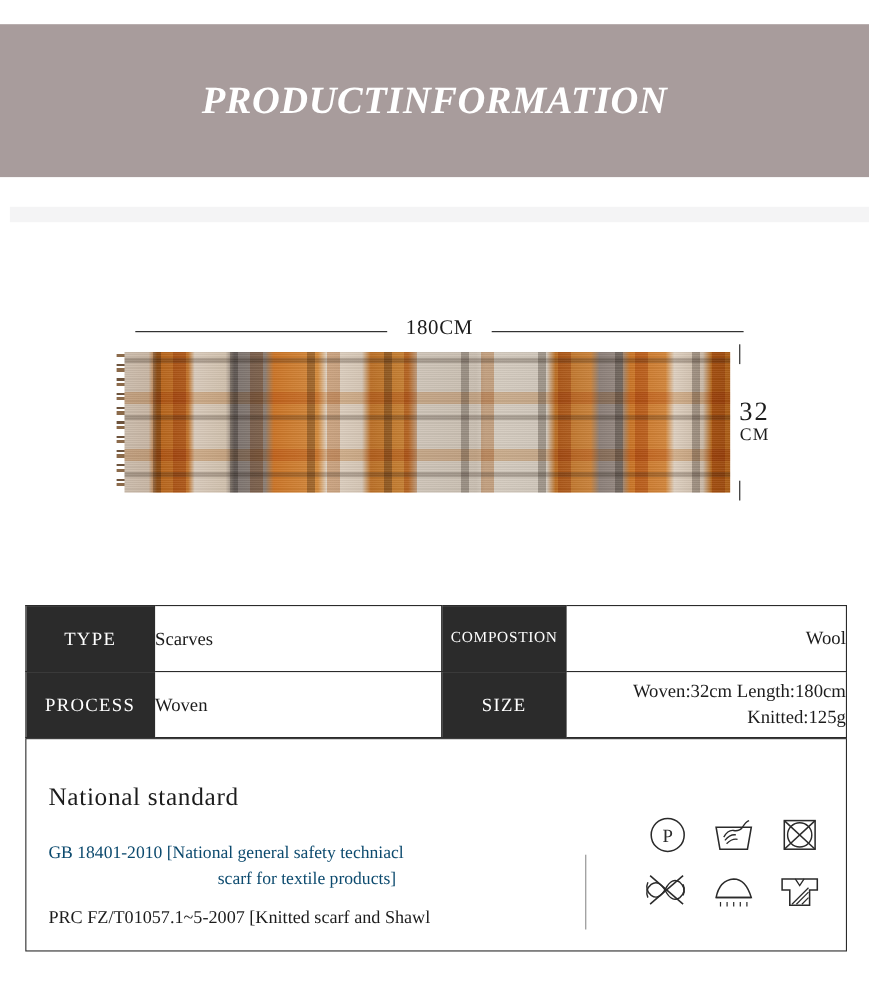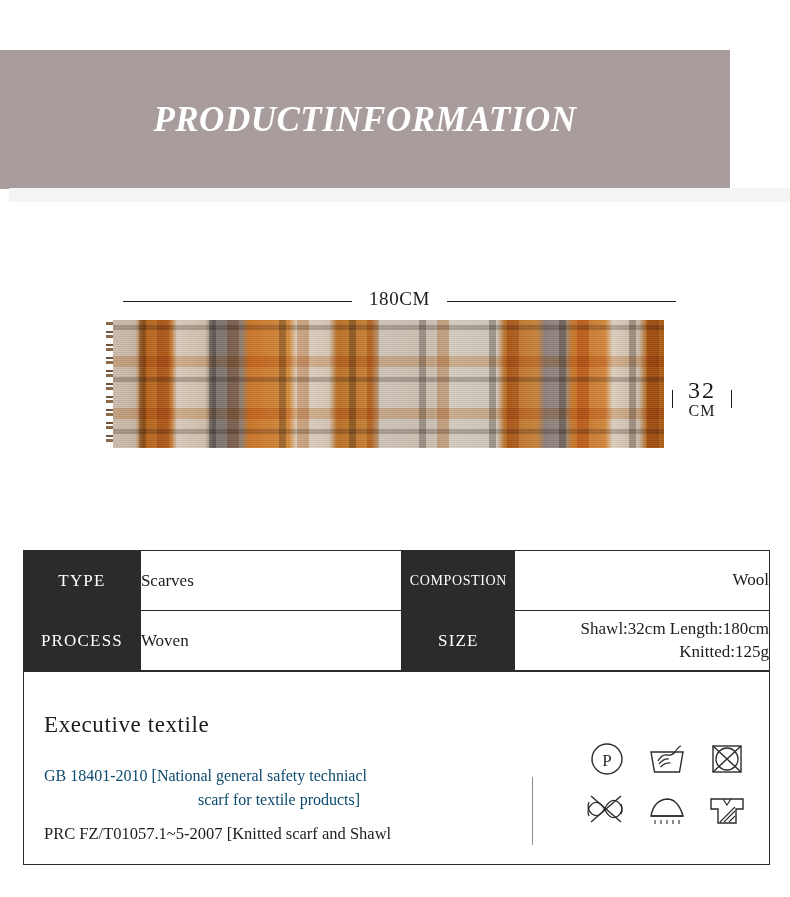--- a/index.html
+++ b/index.html
@@ -11,27 +11,26 @@
     font-family: "Liberation Serif", "DejaVu Serif", serif;
     overflow: hidden;
     position: relative;
   }
 
   
   .banner {
     position: absolute;
     left: 0;
     top: 22px;
-    width: 730px;
+    width: 790px;
     height: 139px;
     background: #a89c9c;
     display: flex;
     align-items: center;
     justify-content: center;
-    margin-top: 28px;
   }
   .banner-title {
     color: #ffffff;
     font-family: "Liberation Serif", "DejaVu Serif", serif;
     font-style: italic;
     font-weight: bold;
     font-size: 35px;
     letter-spacing: 0.5px;
     white-space: nowrap;
   }
@@ -148,26 +147,26 @@
       #ffffff 9px, #ffffff 11px,
       #6d533c 11px, #6d533c 13px);
   }
   .fringe.left  { left: 106px; }
   .fringe.right { left: 641px; }
 
   
   .height-caliper {
     position: absolute;
     left: 672px;
-    top: 53px;
+    top: 38px;
     width: 60px;
     height: 142px;
     display: flex;
-    flex-direction: row;
-    align-items: center;
+    flex-direction: column;
+    align-items: flex-start;
   }
   .tick-v {
     width: 1px;
     height: 18px;
     background: #1c1c1c;
   }
   .height-label {
     flex: 1 1 auto;
     display: flex;
     flex-direction: column;
@@ -322,30 +321,30 @@
       <td class="th-cell col-k1">TYPE</td>
       <td class="td-cell col-v1">Scarves</td>
       <td class="th-cell narrow col-k2">COMPOSTION</td>
       <td class="td-cell left col-v2">Wool</td>
     </tr>
     <tr>
       <td class="th-cell col-k1">PROCESS</td>
       <td class="td-cell col-v1">Woven</td>
       <td class="th-cell col-k2">SIZE</td>
       <td class="td-cell left col-v2">
-        <span>Shawl:32cm Length:180cm</span><br>
+        <span>Woven:32cm Length:180cm</span><br>
         <span>Knitted:125g</span>
       </td>
     </tr>
   </tbody>
 </table>
 
 <div class="exec-box">
 
-  <div class="exec-title">Executive textile</div>
+  <div class="exec-title">National standard</div>
 
   <div class="exec-line1">
     <span>GB 18401-2010 [National general safety techniacl</span>
     <span class="indent">scarf for textile products]</span>
   </div>
 
   <div class="exec-line2">PRC FZ/T01057.1~5-2007  [Knitted scarf and Shawl</div>
 
   <div class="exec-divider"></div>
 

